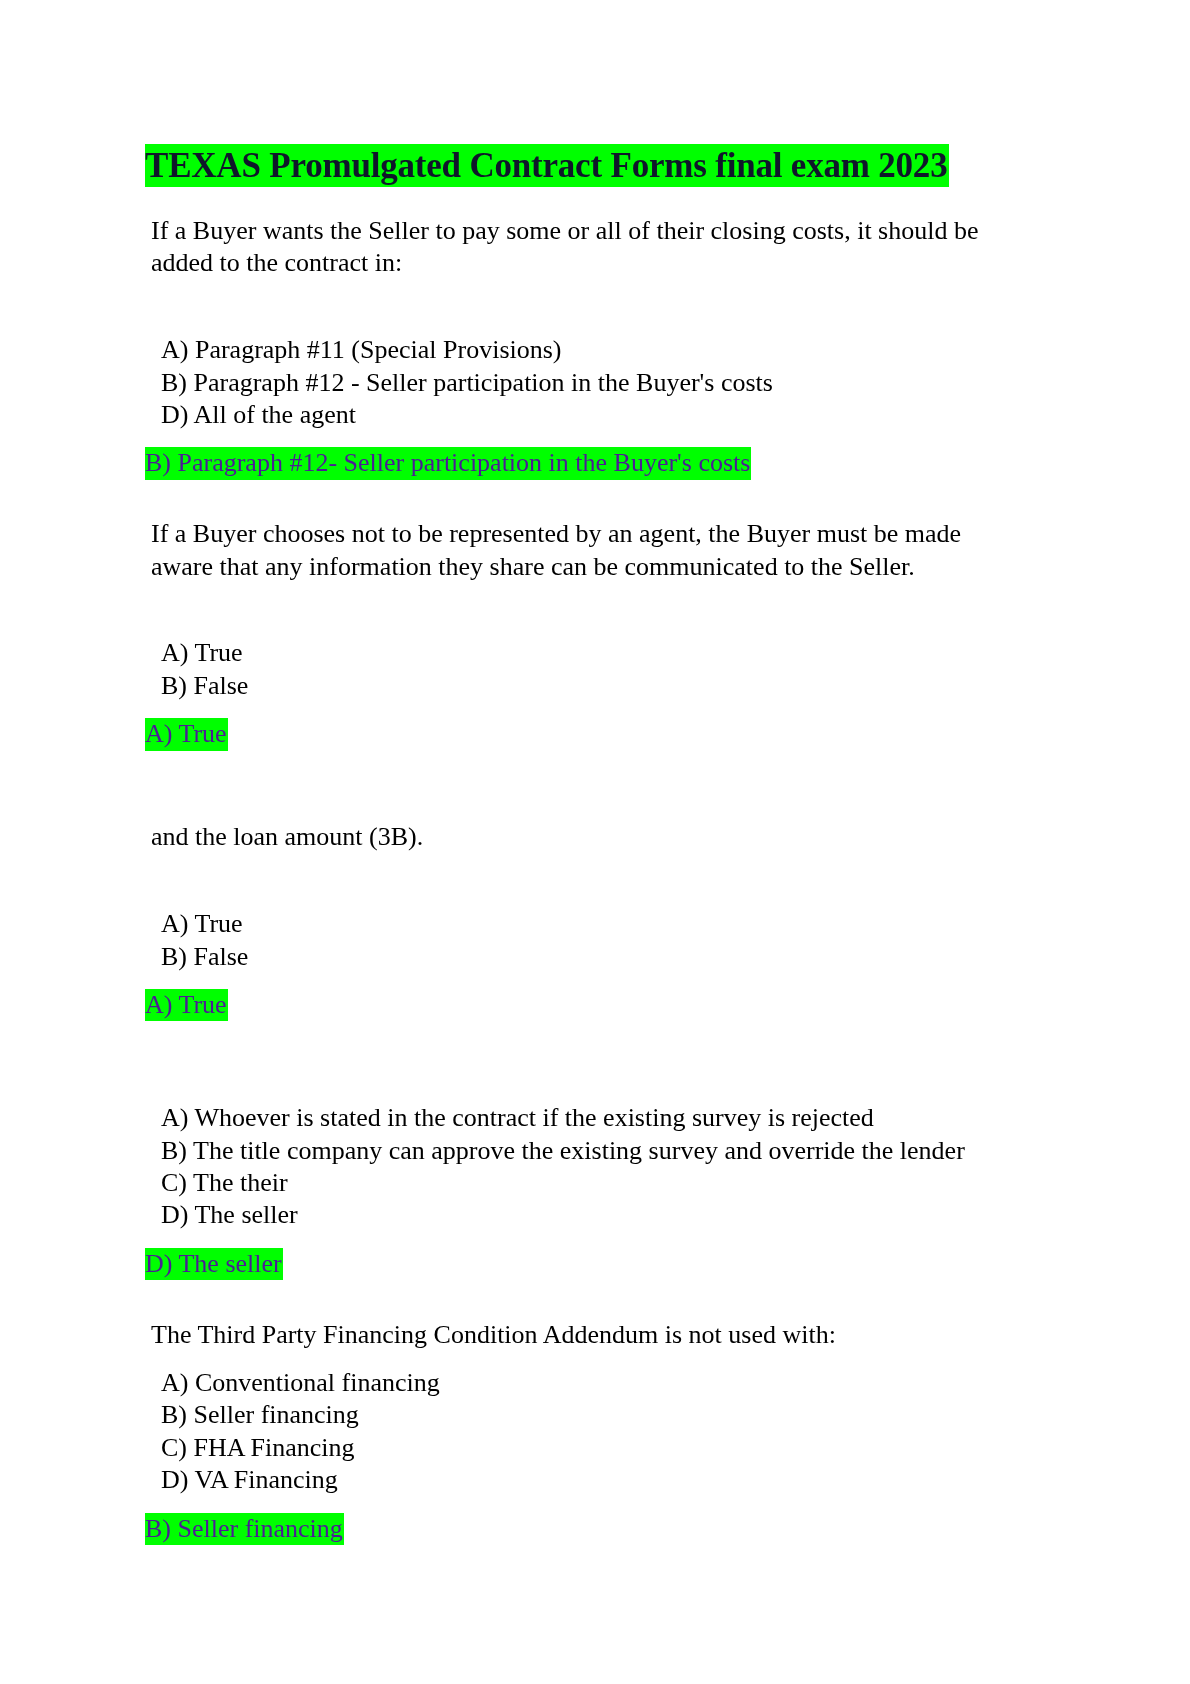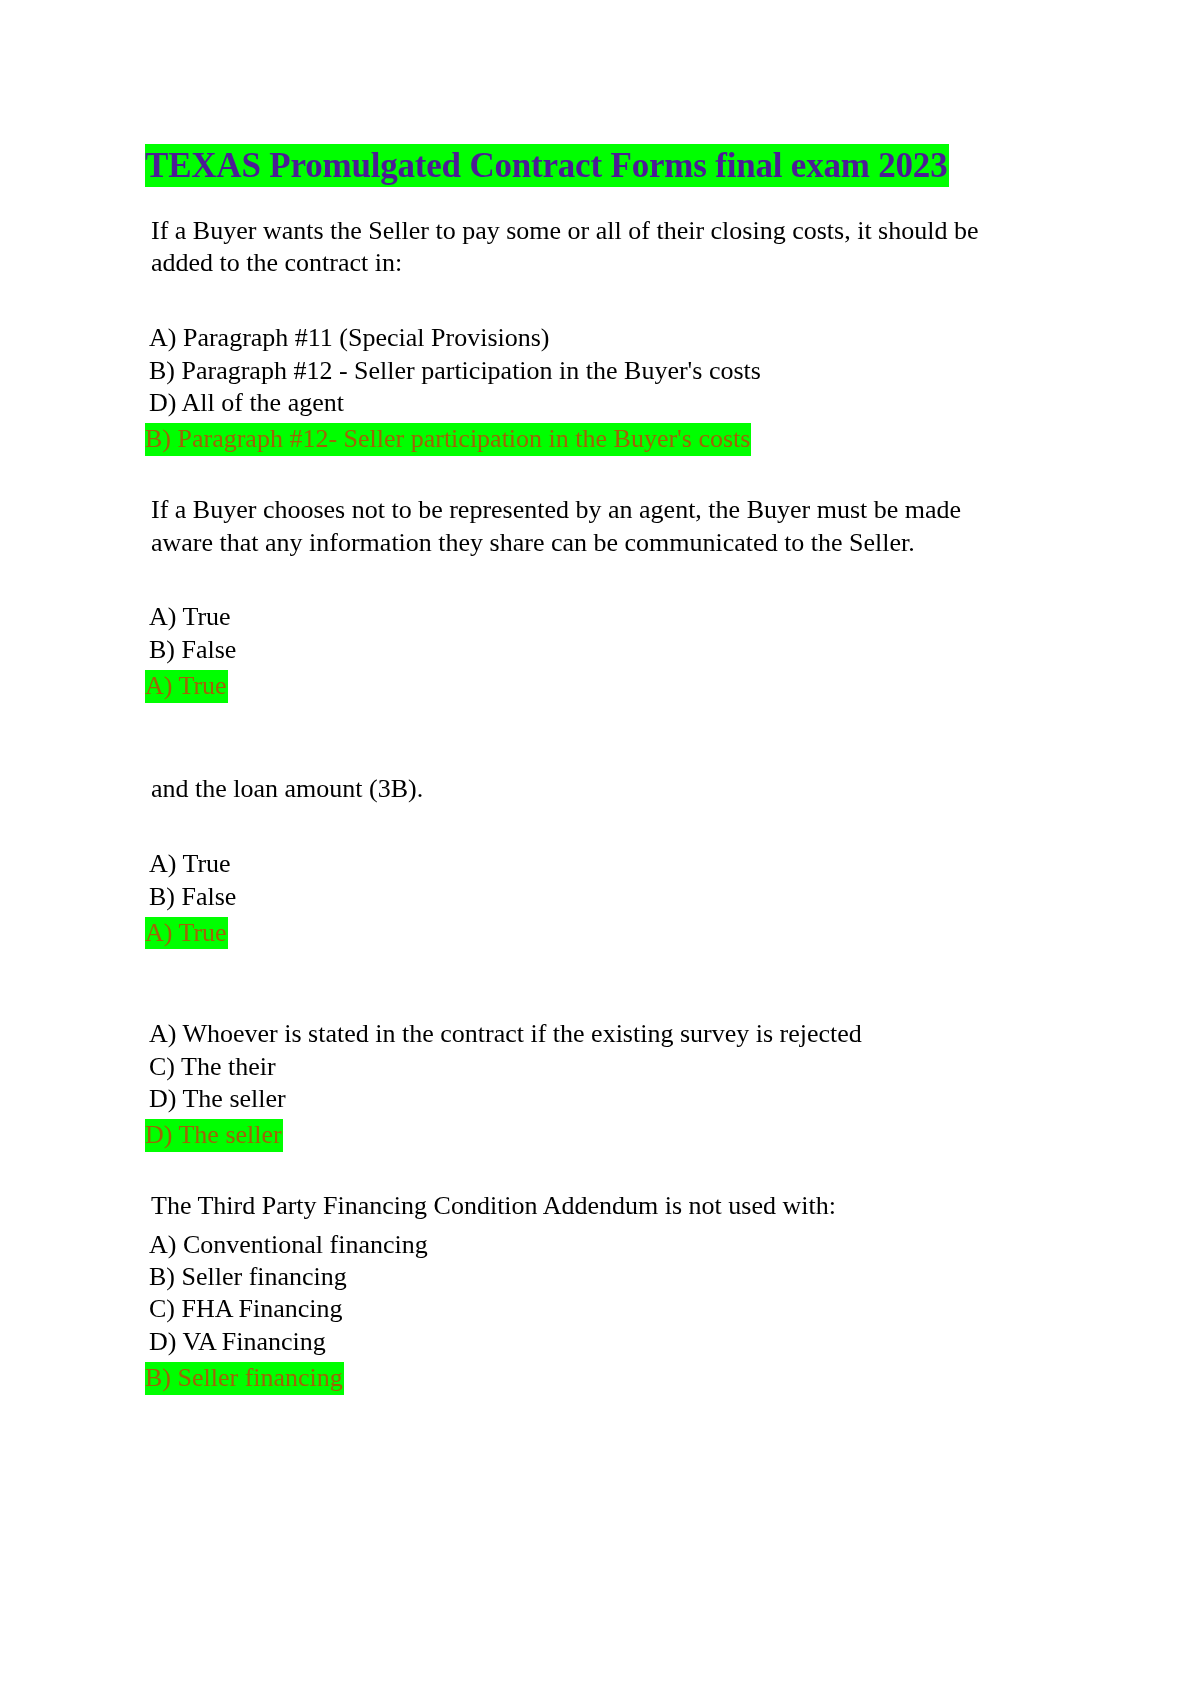--- a/index.html
+++ b/index.html
@@ -20,47 +20,47 @@
       left: 145px;
       top: 144px;
       width: 900px;
     }
     .title {
       display: inline-block;
       font-weight: bold;
       font-size: 35px;
       line-height: 43px;
       background: #00ff00;
-      color: #4c1d95;
+      color: #0f172a;
       padding: 0 2px 0 0;
       margin: 0;
       letter-spacing: -0.2px;
     }
     .question {
       font-size: 26px;
       line-height: 32.4px;
       margin: 0;
     }
     .question-text {
       margin: 6px;
     }
     .options {
-      margin: 4px;
+      margin: 16px;
       padding: 0;
       list-style: none;
       font-family: Liberation Serif, serif;
     }
     .option {
       margin: 0;
       padding: 0;
     }
     .answer {
       display: inline-block;
       background: #00ff00;
-      color: #a16207;
+      color: #4c1d95;
       padding-right: 1px;
     }
     .gap-after-title { height: 22px; }
     .blank { height: 32.4px; }
   </style>
 </head>
 <body>
 
 <div class="page">
   <h1 class="title">TEXAS Promulgated Contract Forms final exam 2023</h1>
@@ -110,20 +110,21 @@
     </ul>
     <div><span class="answer">A) True</span></div>
   </section>
   <div class="blank"></div>
 
   
   <section class="question">
     <div class="blank"></div>
     <ul class="options">
       <li class="option">A) Whoever is stated in the contract if the existing survey is rejected</li>
+      <li class="option">B) The title company can approve the existing survey and override the lender</li>
       <li class="option">C) The their</li>
       <li class="option">D) The seller</li>
     </ul>
     <div><span class="answer">D) The seller</span></div>
   </section>
   <div class="blank"></div>
 
   
   <section class="question">
     <p class="question-text">

